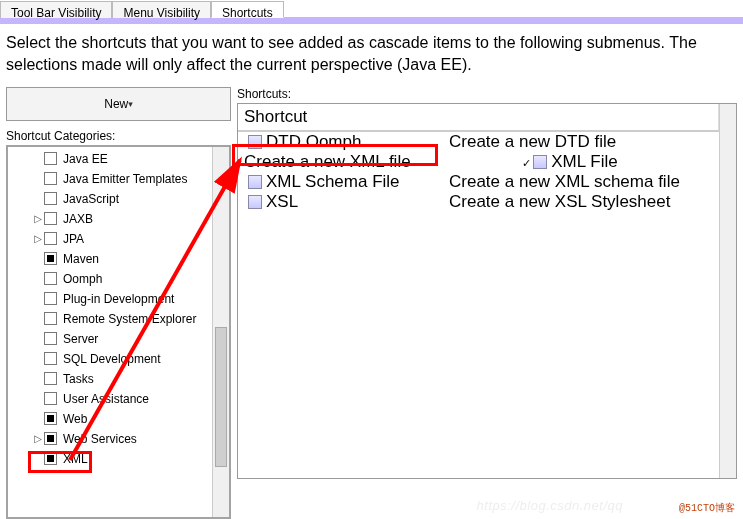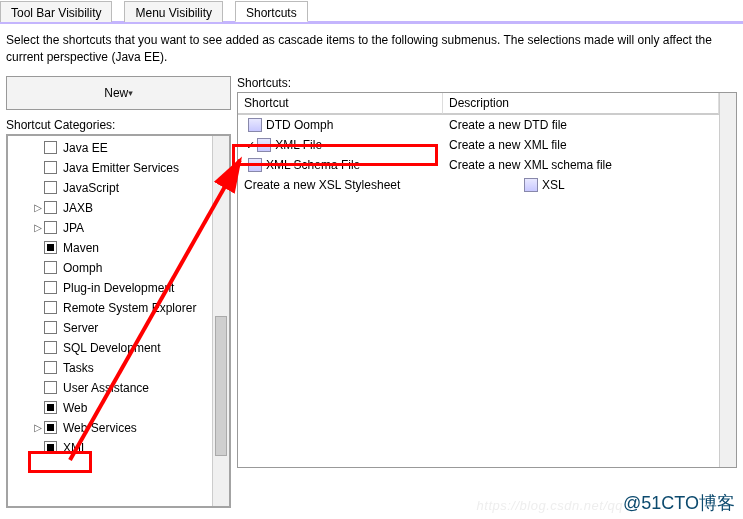--- a/index.html
+++ b/index.html
@@ -9,44 +9,43 @@
     font-size: 12px;
     background: #fff;
     color: #000;
     width: 743px;
     height: 519px;
     overflow: hidden;
     position: relative;
   }
   .tabs {
     display: flex;
-    border-bottom: 3px solid #c4b5fd;
+    border-bottom: 7px solid #c4b5fd;
     height: 24px;
     position: relative;
-    gap: 12px;
   }
   .tab {
     padding: 4px 10px;
     border: 1px solid #bbb;
     border-bottom: none;
     background: #f5f5f5;
     margin-right: 0px;
     cursor: pointer;
     font-size: 12px;
     position: relative;
     top: 1px;
   }
   .tab.active {
     background: #fff;
     border-bottom: 1px solid #fff;
     z-index: 2;
   }
   .desc {
     padding: 8px 6px 10px 6px;
-    font-size: 12px;
+    font-size: 16px;
     line-height: 1.4;
   }
   .columns {
     display: flex;
     padding: 0 6px 6px 6px;
   }
   .left-col { width: 225px; }
   .right-col { flex: 1; margin-left: 6px; }
   .label { margin-bottom: 2px; }
   .dropdown {
@@ -135,21 +134,21 @@
     background: #f0f0f0;
     border-left: 1px solid #ccc;
   }
   .table-head {
     display: flex;
     border-bottom: 1px solid #ccc;
     background: #fff;
   }
   .th, .td {
     padding: 3px 6px;
-    font-size: 12px;
+    font-size: 17px;
   }
   .th {
     border-right: 1px solid #ddd;
     border-bottom: 1px solid #ccc;
   }
   .th:first-child, .td.c1 { width: 205px; }
   .th:last-child, .td.c2 { flex: 1; }
   .table-row { display: flex; align-items: center; height: 20px; }
   .td.c1 {
     display: flex;
@@ -174,23 +173,23 @@
   .arrow-svg {
     position: absolute;
     left: 60px; top: 120px;
     width: 220px; height: 350px;
     z-index: 49;
     pointer-events: none;
   }
   .watermark {
     position: absolute;
     right: 8px; bottom: 4px;
-    color: #0c4a6e;
-    font-size: 18px;
-    font-family: Liberation Sans, sans-serif;
+    color: #c2410c;
+    font-size: 10px;
+    font-family: Liberation Mono, monospace;
   }
   .faint-url {
     position: absolute;
     right: 120px; bottom: 6px;
     color: #eee;
     font-size: 13px;
     font-style: italic;
     letter-spacing: 0.5px;
   }
 </style>
@@ -215,21 +214,21 @@
     <div class="tree-box">
       <div class="tree-content" id="tree-content">
           <div class="tree-item indent1">
             <span class="twisty"></span>
             <span class="chk "></span>
             <span>Java EE</span>
           </div>
           <div class="tree-item indent1">
             <span class="twisty"></span>
             <span class="chk "></span>
-            <span>Java Emitter Services</span>
+            <span>Java Emitter Templates</span>
           </div>
           <div class="tree-item indent1">
             <span class="twisty"></span>
             <span class="chk "></span>
             <span>JavaScript</span>
           </div>
           <div class="tree-item indent1">
             <span class="twisty">▷</span>
             <span class="chk "></span>
             <span>JAXB</span>
@@ -300,54 +299,53 @@
         </div>
     </div>
   </div>
 
   <div class="right-col">
     <div class="label">Shortcuts:</div>
     <div class="table-box">
       <div class="table-content">
         <div class="table-head">
           <div class="th">Shortcut</div>
-          <div class="th">Description</div>
         </div>
         <div id="table-body">
             <div class="table-row">
               <div class="td c1">
                 <span class="chk "></span>
                 <span class="ficon"></span>
                 <span>DTD Oomph</span>
               </div>
               <div class="td c2">Create a new DTD file</div>
             </div>
             <div class="table-row">
+              <div class="td c2">Create a new XML file</div>
               <div class="td c1">
                 <span class="chk checked"></span>
                 <span class="ficon"></span>
                 <span>XML File</span>
               </div>
-              <div class="td c2">Create a new XML file</div>
             </div>
             <div class="table-row">
               <div class="td c1">
                 <span class="chk "></span>
                 <span class="ficon"></span>
                 <span>XML Schema File</span>
               </div>
               <div class="td c2">Create a new XML schema file</div>
             </div>
             <div class="table-row">
-              <div class="td c2">Create a new XSL Stylesheet</div>
               <div class="td c1">
                 <span class="chk "></span>
                 <span class="ficon"></span>
                 <span>XSL</span>
               </div>
+              <div class="td c2">Create a new XSL Stylesheet</div>
             </div>
           </div>
       </div>
       <div class="table-scroll"></div>
     </div>
   </div>
 </div>
 
 <div class="highlight-box hl-xml-cat"></div>
 <div class="highlight-box hl-xml-file"></div>

